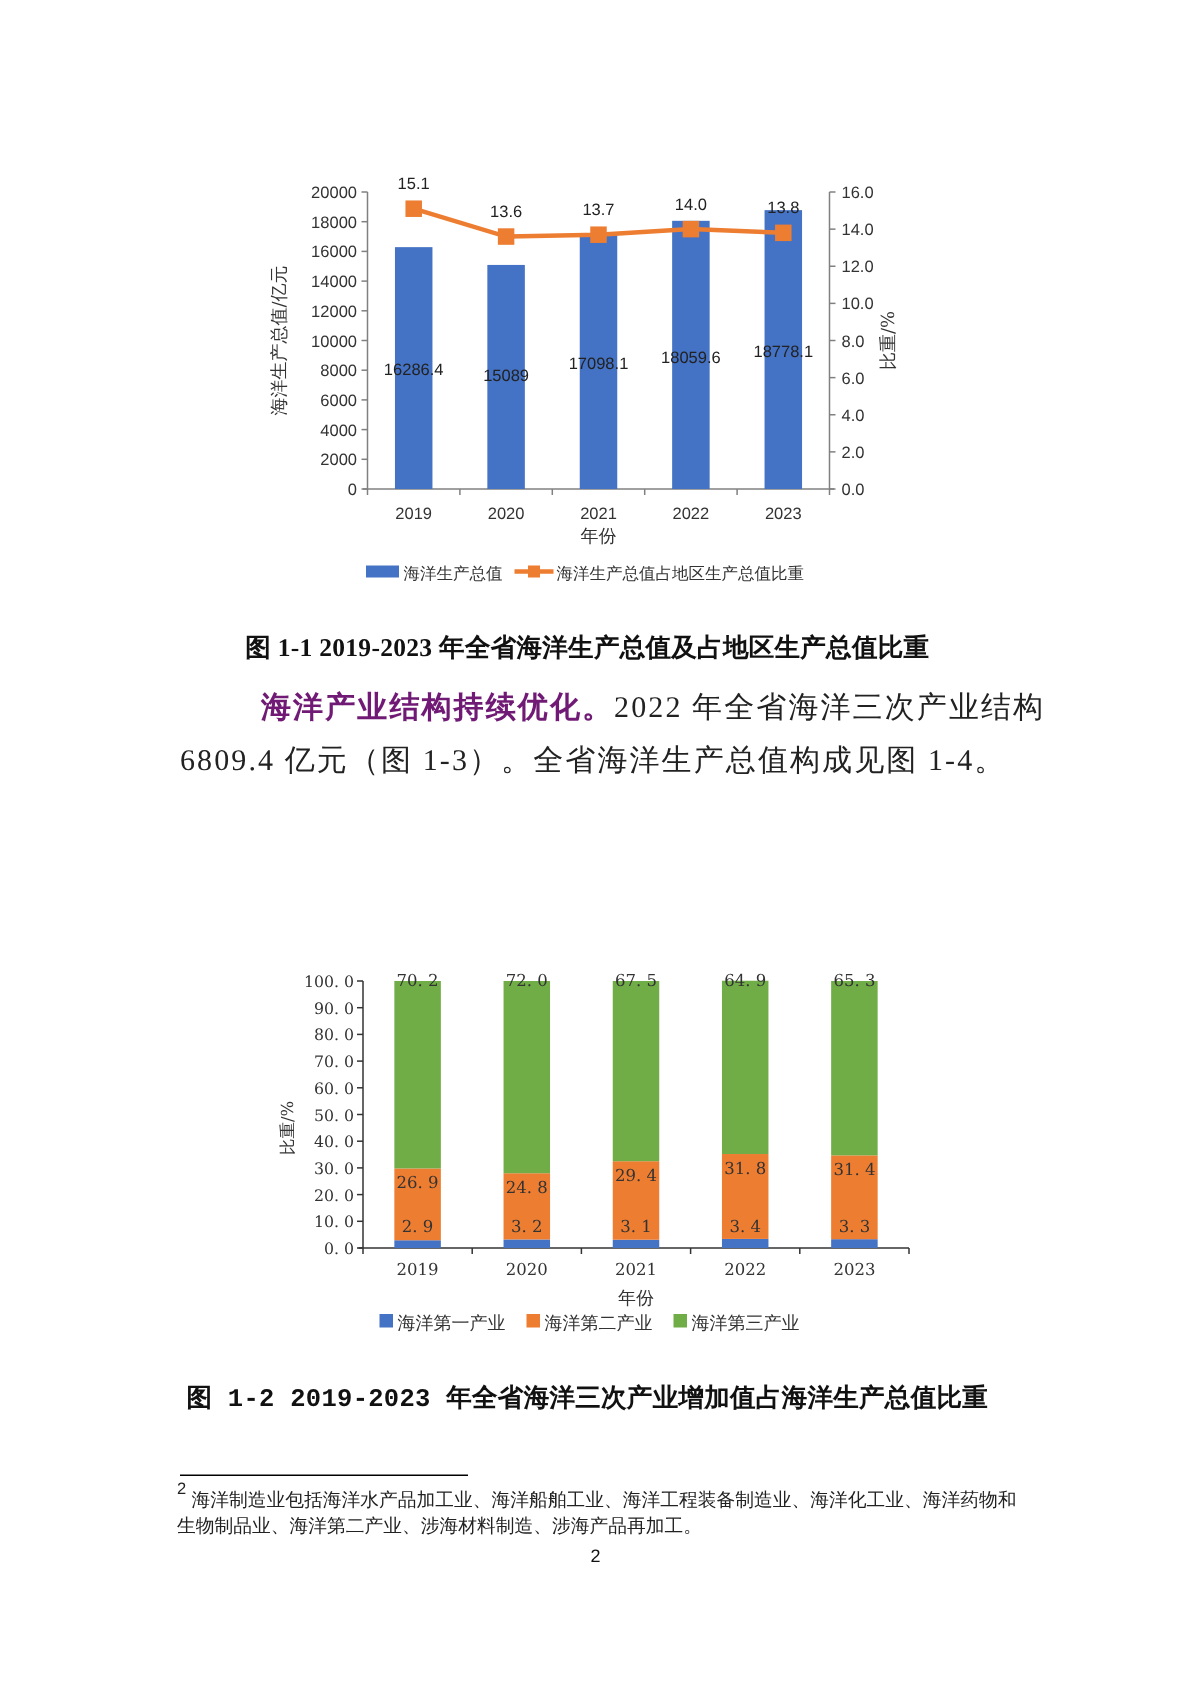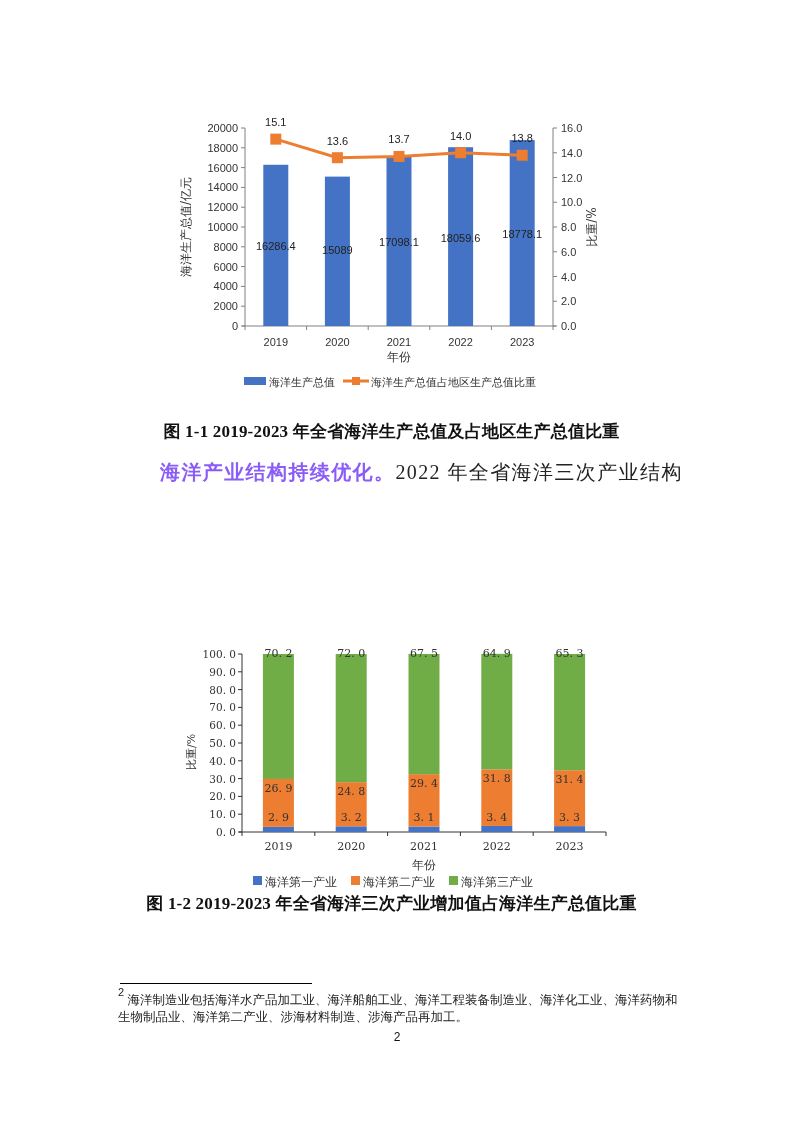--- a/index.html
+++ b/index.html
@@ -2,21 +2,21 @@
 <html><head>
 <meta charset="utf-8">
 <style>
   html, body { margin:0; padding:0; background:#ffffff; }
   body { width:794px; height:1123px; position:relative; overflow:hidden; font-family:"DejaVu Serif", serif; color:#111; }
   .chart-svg { position:absolute; left:0; top:0; }
   .caption { position:absolute; left:0; width:783px; text-align:center; font-family:"Liberation Serif","DejaVu Serif", serif; font-weight:bold; font-size:17px; letter-spacing:0.2px; }
   .para { position:absolute; left:120px; width:560px; font-family:"Liberation Serif","DejaVu Serif", serif; font-size:20px; line-height:34.5px; color:#222; letter-spacing:1.4px; }
   .para .line { display:block; white-space:nowrap; }
   .para .indent { padding-left:40px; }
-  .para b { color:#8b5cf6; }
+  .para b { color:#701a75;margin-left:14px; }
   sup { font-size:11px; vertical-align:8px; line-height:0; }
   .footnote-rule { position:absolute; left:120px; top:983px; width:192px; height:1px; background:#000; }
   .footnote { position:absolute; left:118px; top:992px; width:570px; font-family:"Liberation Sans","DejaVu Sans", sans-serif; font-size:12.5px; line-height:17px; color:#222; }
   .page-num { position:absolute; left:0; width:794px; top:1030px; text-align:center; font-family:"Liberation Sans","DejaVu Sans", sans-serif; font-size:12px; }
 </style>
 </head>
 <body>
 
 <div>
   <svg id="chart1" class="chart-svg" width="794" height="400">
@@ -102,20 +102,21 @@
       <text x="269" y="386" font-size="11" font-family="&quot;DejaVu Serif&quot;,serif" fill="#333">海洋生产总值</text>
       <line x1="343" y1="381" x2="369" y2="381" stroke="#ED7D31" stroke-width="3"></line>
       <rect x="352" y="377" width="8" height="8" fill="#ED7D31"></rect>
       <text x="371" y="386" font-size="11" font-family="&quot;DejaVu Serif&quot;,serif" fill="#333">海洋生产总值占地区生产总值比重</text>
     </svg>
 </div>
 <div class="caption" style="top:420px;">图 1-1 2019-2023 年全省海洋生产总值及占地区生产总值比重</div>
 
 <div class="para" style="top:455px;">
   <span class="line indent"><b>海洋产业结构持续优化。</b><span>2022 年全省海洋三次产业结构</span></span>
+  <span class="line">6809.4 亿元（图 1-3）。全省海洋生产总值构成见图 1-4。</span>
 </div>
 
 <div>
   <svg id="chart2" class="chart-svg" width="794" height="900">
       <line x1="242" y1="654" x2="242" y2="832" stroke="#333" stroke-width="1"></line>
       <line x1="238" y1="832" x2="242" y2="832" stroke="#333" stroke-width="1"></line>
       <text x="236" y="836" text-anchor="end" font-size="10.5" font-family="&quot;DejaVu Serif&quot;,serif" fill="#333">0. 0</text>
       <line x1="238" y1="814.2" x2="242" y2="814.2" stroke="#333" stroke-width="1"></line>
       <text x="236" y="818.2" text-anchor="end" font-size="10.5" font-family="&quot;DejaVu Serif&quot;,serif" fill="#333">10. 0</text>
       <line x1="238" y1="796.4" x2="242" y2="796.4" stroke="#333" stroke-width="1"></line>
@@ -181,17 +182,17 @@
       <text x="0" y="0" transform="translate(195,752) rotate(-90)" text-anchor="middle" font-size="11" font-family="&quot;DejaVu Serif&quot;,serif" fill="#333">比重/%</text>
       <text x="424" y="869" text-anchor="middle" font-size="12" font-family="&quot;DejaVu Serif&quot;,serif" fill="#333">年份</text>
       <rect x="253" y="876" width="9" height="9" fill="#4472C4"></rect>
       <text x="265" y="886" font-size="12" font-family="&quot;DejaVu Serif&quot;,serif" fill="#333">海洋第一产业</text>
       <rect x="351" y="876" width="9" height="9" fill="#ED7D31"></rect>
       <text x="363" y="886" font-size="12" font-family="&quot;DejaVu Serif&quot;,serif" fill="#333">海洋第二产业</text>
       <rect x="449" y="876" width="9" height="9" fill="#70AD47"></rect>
       <text x="461" y="886" font-size="12" font-family="&quot;DejaVu Serif&quot;,serif" fill="#333">海洋第三产业</text>
     </svg>
 </div>
-<div class="caption" style="top:892px;">图 1-2 2019-2023 年全省海洋三次产业增加值占海洋生产总值比重</div>
+<div class="caption" style="top:920px;font-family:Liberation Mono, monospace;">图 1-2 2019-2023 年全省海洋三次产业增加值占海洋生产总值比重</div>
 
 <div class="footnote-rule"></div>
 <div class="footnote"><sup>2</sup>&nbsp;<span>海洋制造业包括海洋水产品加工业、海洋船舶工业、海洋工程装备制造业、海洋化工业、海洋药物和生物制品业、海洋第二产业、涉海材料制造、涉海产品再加工。</span></div>
 <div class="page-num">2</div>
 
 </body></html>

